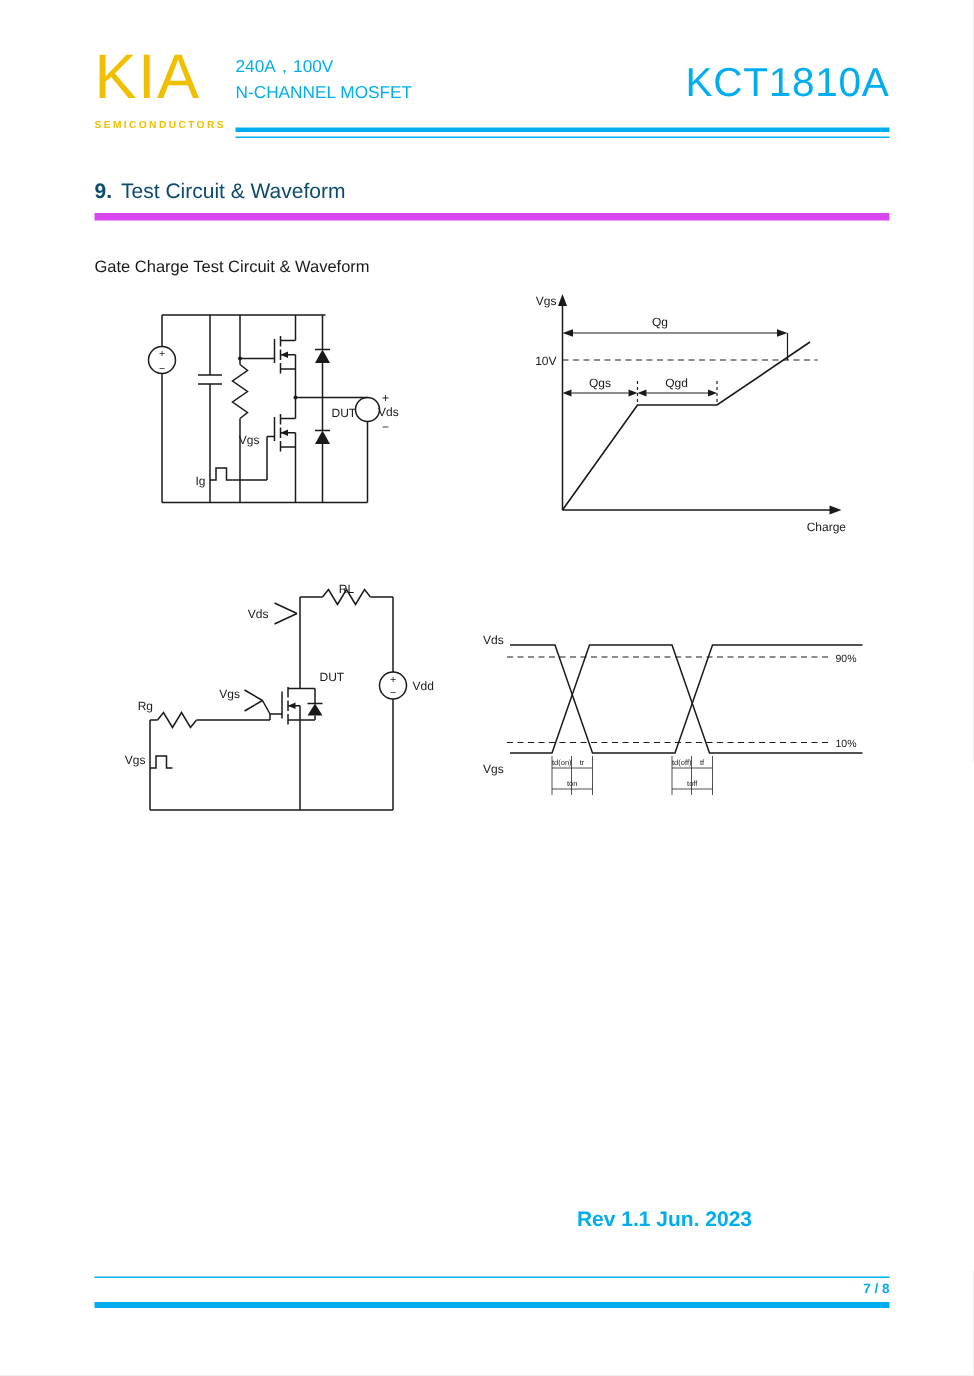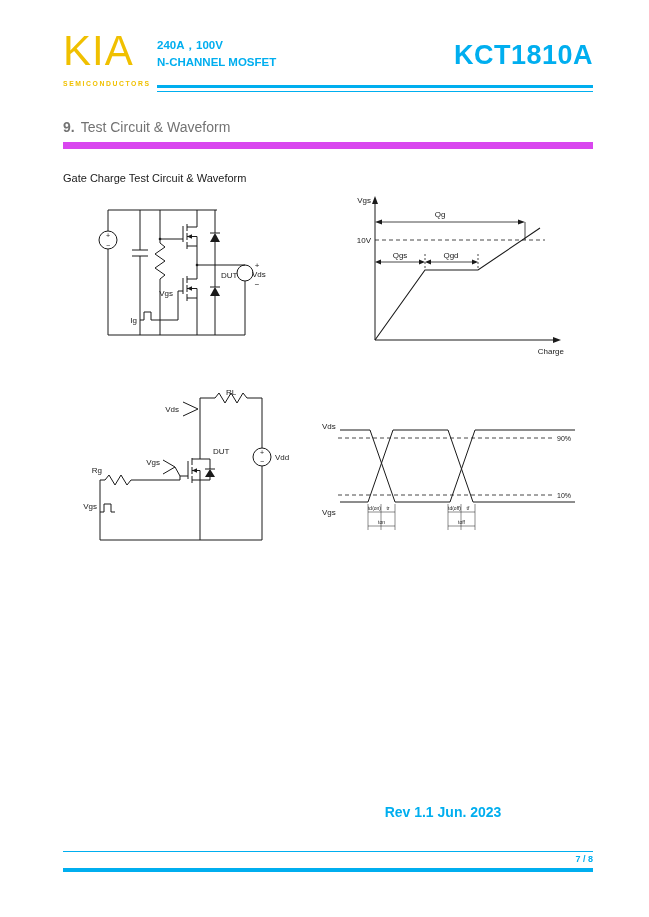--- a/index.html
+++ b/index.html
@@ -2,25 +2,25 @@
 <html><head>
 <meta charset="utf-8">
 <style>
   *{margin:0;padding:0;box-sizing:border-box}
   html,body{background:#e8e8e8}
   body{width:649px;font-family:"Liberation Sans",sans-serif}
   .page{position:relative;width:649px;height:917px;background:#ffffff;overflow:hidden}
   .abs{position:absolute}
   .logo{left:63px;top:30px;font-size:42px;font-weight:normal;letter-spacing:1px;color:#F0C000;line-height:1}
   .logo-sub{left:63px;top:80px;font-size:6.8px;letter-spacing:1.6px;color:#F0C000;font-weight:bold}
-  .spec{left:157px;top:37px;color:#00AEEF;font-weight:bold;font-size:11.5px;line-height:1.45}
-  .part{left:293px;top:40px;width:300px;text-align:right;color:#00AEEF;font-size:27px;font-weight:700;letter-spacing:.5px}
+  .spec{left:157px;top:37px;color:#00AEEF;font-weight:normal;font-size:11.5px;line-height:1.45}
+  .part{left:293px;top:40px;width:300px;text-align:right;color:#00AEEF;font-size:27px;font-weight:400;letter-spacing:.5px}
   .rule-thick{left:157px;top:85px;width:436px;height:3px;background:#00AEEF}
   .rule-thin{left:157px;top:91px;width:436px;height:1px;background:#00AEEF}
-  .section{left:63px;top:119px;width:530px;color:#737373;font-size:14px;border-bottom:7px solid #d946ef;padding-bottom:7px}
+  .section{left:63px;top:119px;width:530px;color:#0c4a6e;font-size:14px;border-bottom:5px solid #d946ef;padding-bottom:7px}
   .section .num{font-weight:bold;margin-right:6px}
   .fig-title{color:#1a1a1a;font-size:11px;text-align:left}
   .ft1{left:63px;top:172px;width:530px}
   .ft2{left:93px;top:370px;width:530px}
   .foot-thin{left:63px;top:851px;width:530px;height:1px;background:#00AEEF}
   .foot-thick{left:63px;top:868px;width:530px;height:4px;background:#00AEEF}
   .foot-page{left:63px;top:854px;width:530px;text-align:right;color:#00AEEF;font-size:9px;font-weight:bold}
   .foot-rev{left:293px;top:804px;width:300px;text-align:center;color:#00AEEF;font-size:14px;font-weight:bold}
   svg text{font-family:"Liberation Sans",sans-serif;fill:#1a1a1a}
 </style>

